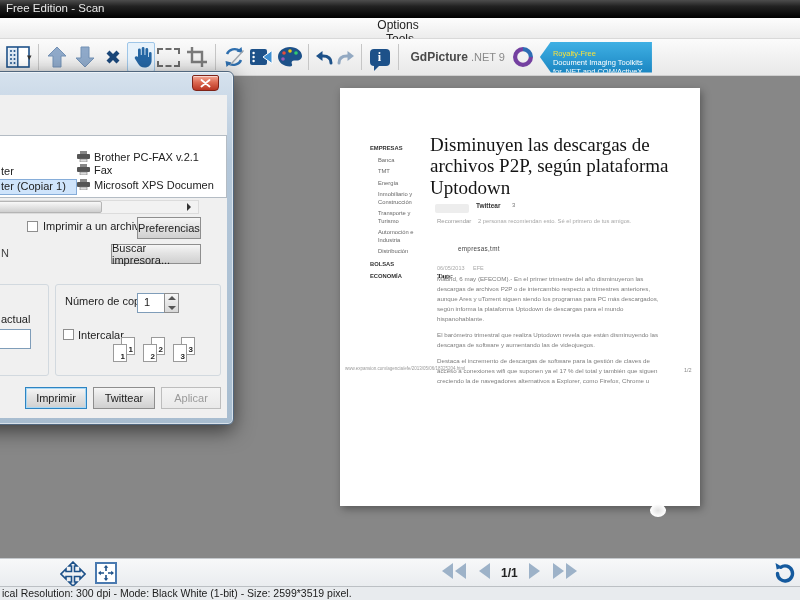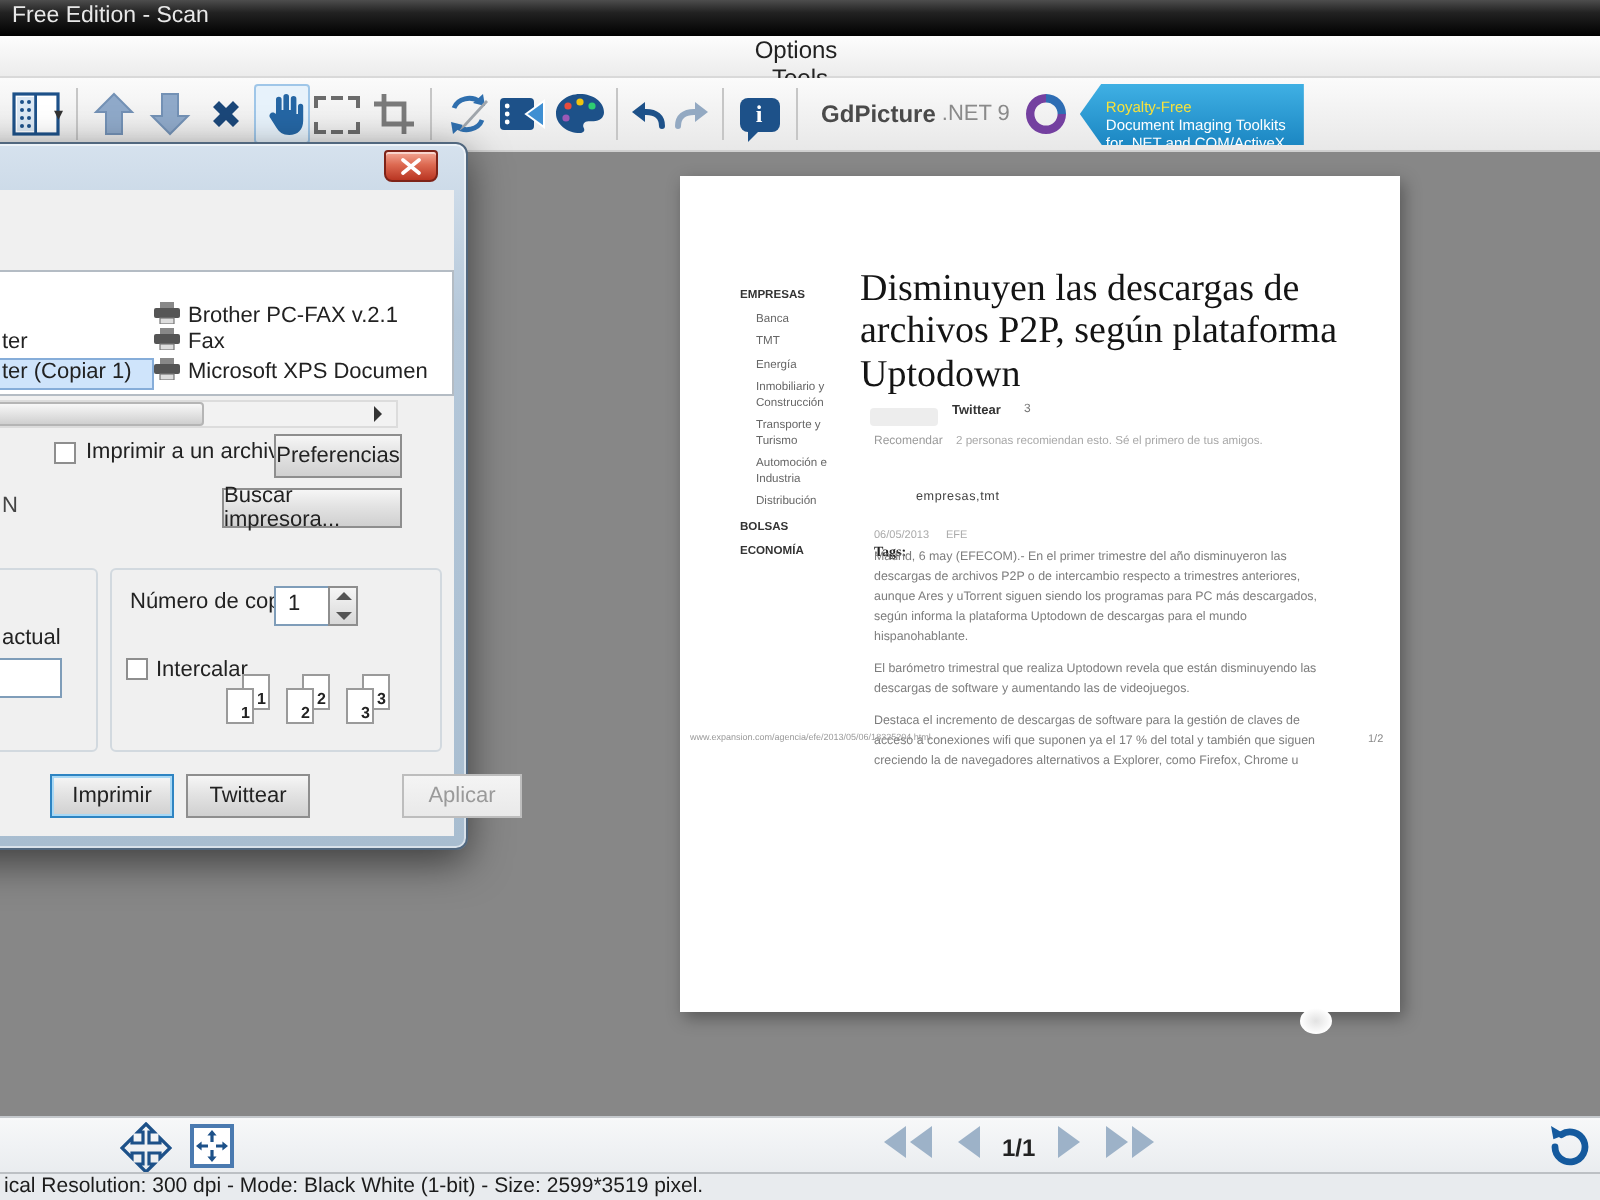--- a/index.html
+++ b/index.html
@@ -342,21 +342,21 @@
         <div class="sheet" style="left:8px;top:0;">
             <span>3</span>
           </div>
         <div class="sheet" style="left:0;top:7px;">
             <span>3</span>
           </div>
       </div>
 
       <div class="btn btn-default" style="left:210px;top:292px;width:62px;">Imprimir</div>
       <div class="btn" style="left:278px;top:292px;width:62px;">Twittear</div>
-      <div class="btn btn-disabled" style="left:346px;top:292px;width:60px;margin-left:40px;">Aplicar</div>
+      <div class="btn btn-disabled" style="left:346px;top:292px;width:60px;">Aplicar</div>
     </div>
   </div>
 
   <div class="bottombar">
     <span style="position:absolute;left:60px;top:2px;">
       <svg width="26" height="26" viewBox="0 0 26 26">
           <path d="M13 1l4 4h-2.5v5.5H20V8l5 5-5 5v-2.5h-5.5V21h2.5l-4 4-4-4h2.5v-5.5H6V18l-5-5 5-5v2.5h5.5V5H9z" fill="none" stroke="#1d5189" stroke-width="1.6"></path>
         </svg>
     </span>
     <span style="position:absolute;left:94px;top:2px;">

